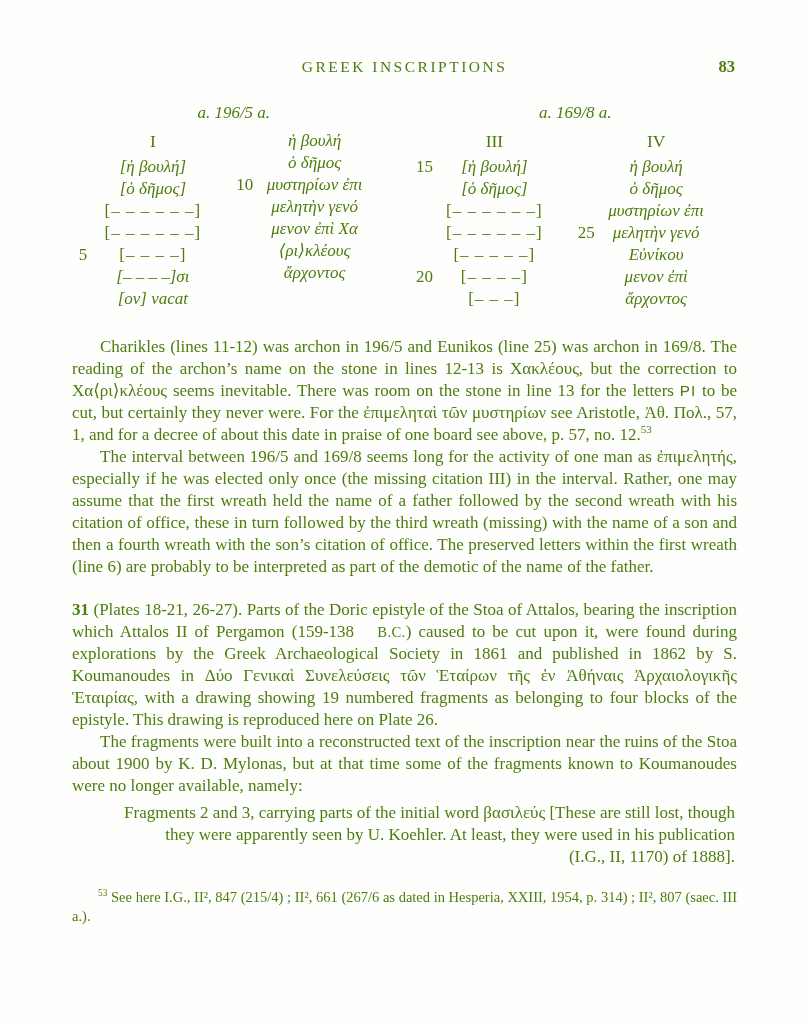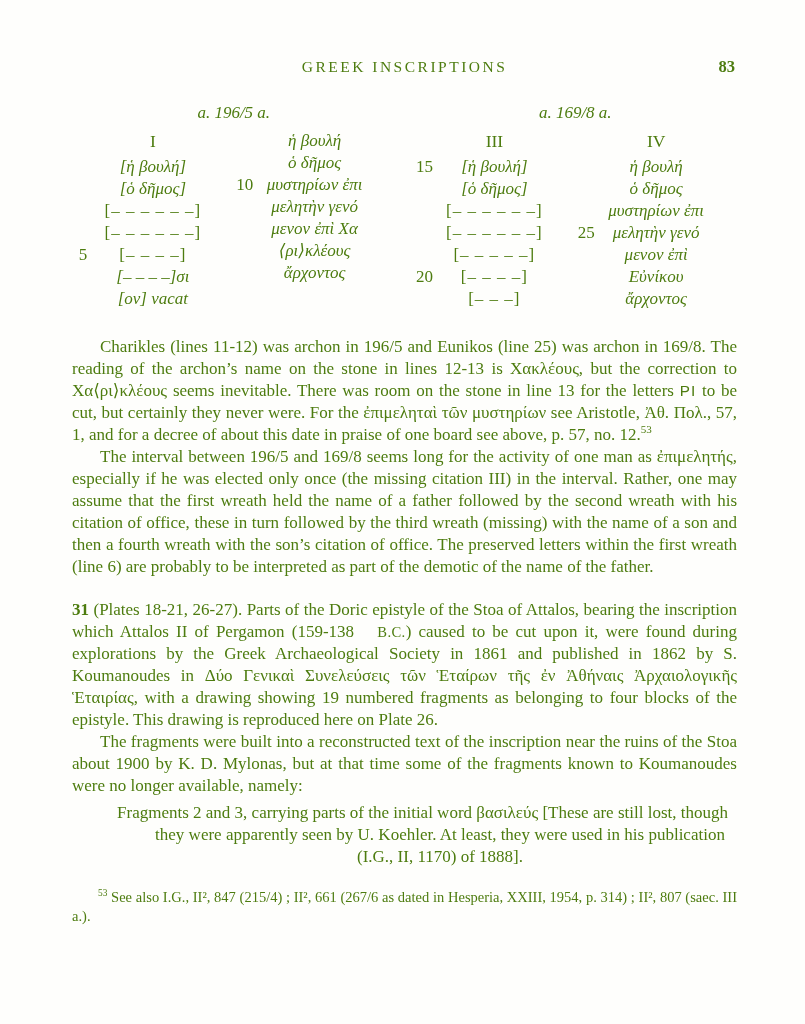--- a/index.html
+++ b/index.html
@@ -33,21 +33,21 @@
   .col-numeral{text-align:center;font-size:17.5px;margin-bottom:4px;}
   .insc-row{position:relative;text-align:center;height:22px;white-space:nowrap;}
   .line-num{position:absolute;left:0;top:0;width:22px;text-align:center;font-style:normal;}
   .insc-text{font-style:italic;}
   .insc-row.restoration .insc-text{font-style:normal;letter-spacing:1px;}
   
   .body-text{margin-top:26px;}
   p.para{margin:0;text-align:justify;}
   p.indent{text-indent:28px;}
   p.item31{margin-top:21px;}
-  p.fragment-note{margin-top:5px;margin-left:73px;margin-right:2px;text-indent:-35px;text-align:center;}
+  p.fragment-note{margin-top:5px;margin-left:73px;margin-right:2px;text-indent:-35px;text-align:right;}
   
   .seg-i{}
   .seg-b{font-weight:bold;}
   .seg-sup{font-size:0.65em;vertical-align:super;line-height:0;}
   .seg-sans{font-family:"Liberation Sans","DejaVu Sans",sans-serif;font-size:0.9em;letter-spacing:1px;}
   .seg-sc{font-size:0.86em;letter-spacing:0.4px;margin-left:16px;}
   
   .footnote{
     margin:20px 0 0 0;font-size:14.5px;line-height:19px;
     text-indent:26px;text-align:justify;
@@ -102,31 +102,31 @@
           <div class="insc-row restoration"><span class="line-num"></span><span class="insc-text">[– – – – –]</span></div>
           <div class="insc-row restoration"><span class="line-num">20</span><span class="insc-text">[– – – –]</span></div>
           <div class="insc-row restoration"><span class="line-num"></span><span class="insc-text">[– – –]</span></div>
         </div>
         <div class="col">
           <div class="col-numeral">IV</div>
           <div class="insc-row"><span class="line-num"></span><span class="insc-text">ἡ βουλή</span></div>
           <div class="insc-row"><span class="line-num"></span><span class="insc-text">ὁ δῆμος</span></div>
           <div class="insc-row"><span class="line-num"></span><span class="insc-text">μυστηρίων ἐπι</span></div>
           <div class="insc-row"><span class="line-num">25</span><span class="insc-text">μελητὴν γενό</span></div>
+          <div class="insc-row"><span class="line-num"></span><span class="insc-text">Εὐνίκου</span></div>
           <div class="insc-row"><span class="line-num"></span><span class="insc-text">μενον ἐπὶ</span></div>
-          <div class="insc-row"><span class="line-num"></span><span class="insc-text">Εὐνίκου</span></div>
           <div class="insc-row"><span class="line-num"></span><span class="insc-text">ἄρχοντος</span></div>
         </div>
       </div>
     </div>
 
   </div>
 
   <div class="body-text">
     <p class="para indent"><span>Charikles (lines 11-12) was archon in 196/5 and Eunikos (line 25) was archon in 169/8.  The reading of the archon’s name on the stone in lines 12-13 is </span><span class="seg-i">Χακλέους</span><span>, but the correction to </span><span class="seg-i">Χα⟨ρι⟩κλέους</span><span> seems inevitable.  There was room on the stone in line 13 for the letters </span><span class="seg-sans">ΡΙ</span><span>  to be cut, but certainly they never were.  For the </span><span class="seg-i">ἐπιμεληταὶ τῶν μυστηρίων</span><span> see Aristotle, </span><span class="seg-i">Ἀθ. Πολ.</span><span>, 57, 1, and for a decree of about this date in praise of one board see above, p. 57, no. 12.</span><span class="seg-sup">53</span></p>
     <p class="para indent"><span>The interval between 196/5 and 169/8 seems long for the activity of one man as </span><span class="seg-i">ἐπιμελητής</span><span>, especially if he was elected only once (the missing citation III) in the interval.  Rather, one may assume that the first wreath held the name of a father followed by the second wreath with his citation of office, these in turn followed by the third wreath (missing) with the name of a son and then a fourth wreath with the son’s citation of office.  The preserved letters within the first wreath (line 6) are probably to be interpreted as part of the demotic of the name of the father.</span></p>
     <p class="para item31"><span class="seg-b">31</span><span> (Plates 18-21, 26-27).  Parts of the Doric epistyle of the Stoa of Attalos, bearing the inscription which Attalos II of Pergamon (159-138 </span><span class="seg-sc">B.C.</span><span>) caused to be cut upon it, were found during explorations by the Greek Archaeological Society in 1861 and published in 1862 by S. Koumanoudes in </span><span class="seg-i">Δύο Γενικαὶ Συνελεύσεις τῶν Ἑταίρων τῆς ἐν Ἀθήναις Ἀρχαιολογικῆς Ἑταιρίας</span><span>, with a drawing showing 19 numbered fragments as belonging to four blocks of the epistyle.  This drawing is reproduced here on Plate 26.</span></p>
     <p class="para indent"><span>The fragments were built into a reconstructed text of the inscription near the ruins of the Stoa about 1900 by K. D. Mylonas, but at that time some of the fragments known to Koumanoudes were no longer available, namely:</span></p>
     <p class="para fragment-note"><span>Fragments 2 and 3, carrying parts of the initial word </span><span class="seg-i">βασιλεύς</span><span> [These are still lost, though they were apparently seen by U. Koehler.  At least, they were used in his publication (</span><span class="seg-i">I.G.</span><span>, II, 1170) of 1888].</span></p>
-    <p class="footnote"><span class="seg-sup">53</span><span> See also </span><span class="seg-i">I.G.</span><span>, II², 847 (215/4) ; II², 661 (267/6 as dated in </span><span class="seg-i">Hesperia</span><span>, XXIII, 1954, p. 314) ; II², 807 (</span><span class="seg-i">saec.</span><span> III </span><span class="seg-i">a.</span><span>).</span></p>
+    <p class="footnote"><span class="seg-sup">53</span><span> See here </span><span class="seg-i">I.G.</span><span>, II², 847 (215/4) ; II², 661 (267/6 as dated in </span><span class="seg-i">Hesperia</span><span>, XXIII, 1954, p. 314) ; II², 807 (</span><span class="seg-i">saec.</span><span> III </span><span class="seg-i">a.</span><span>).</span></p>
   </div>
 
 </div>
 
 </body></html>

